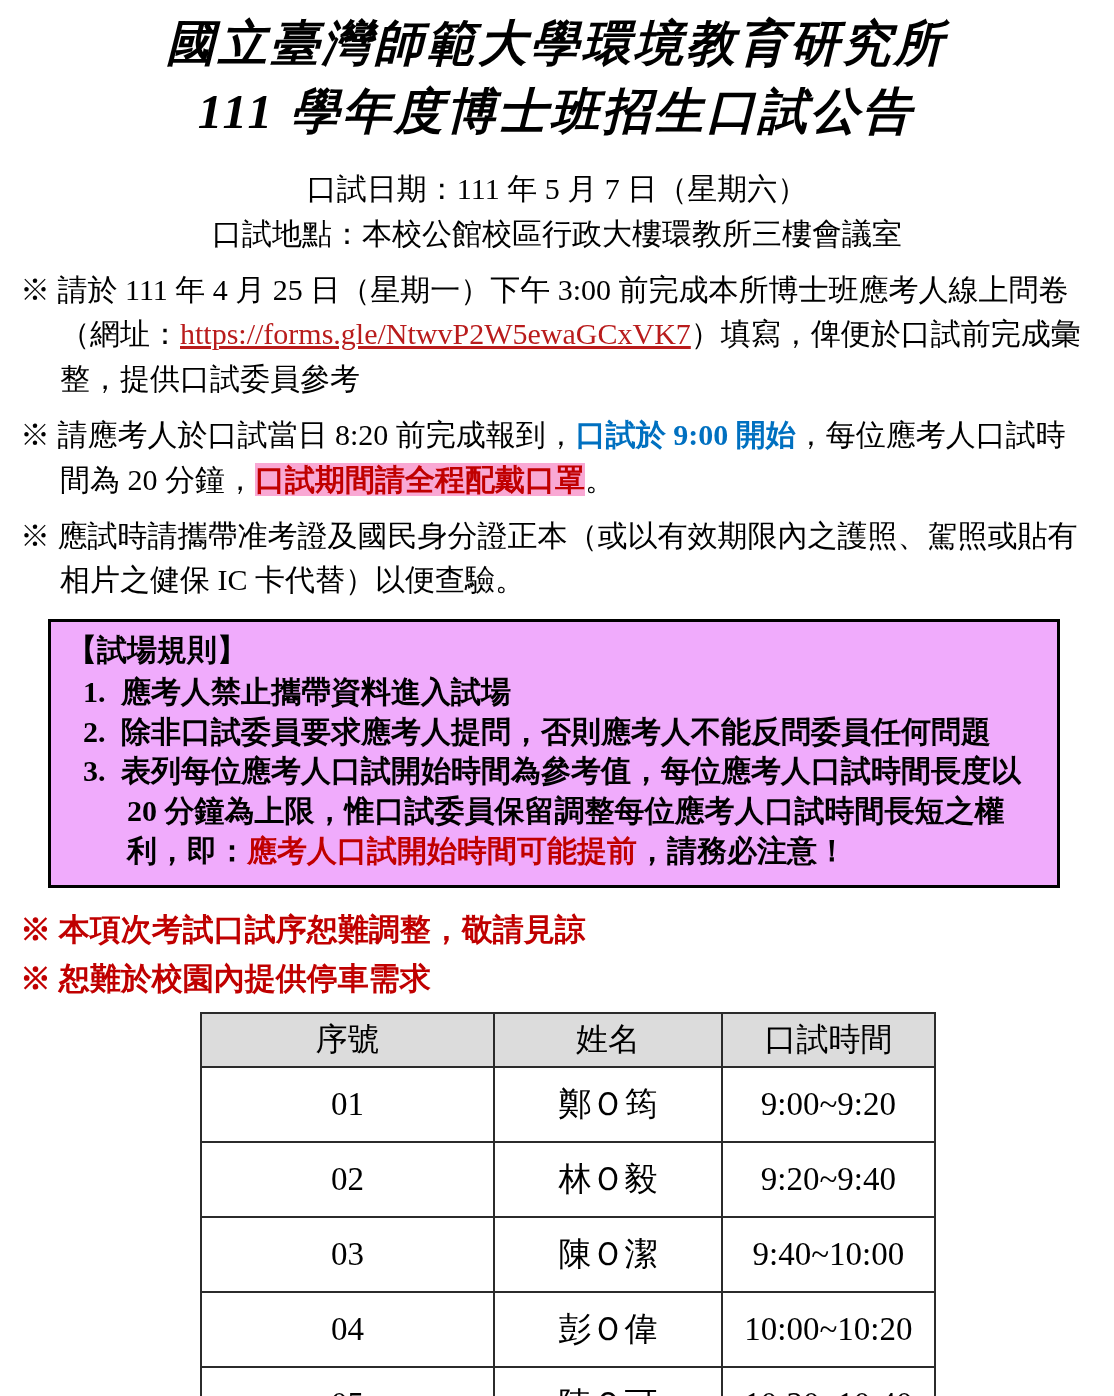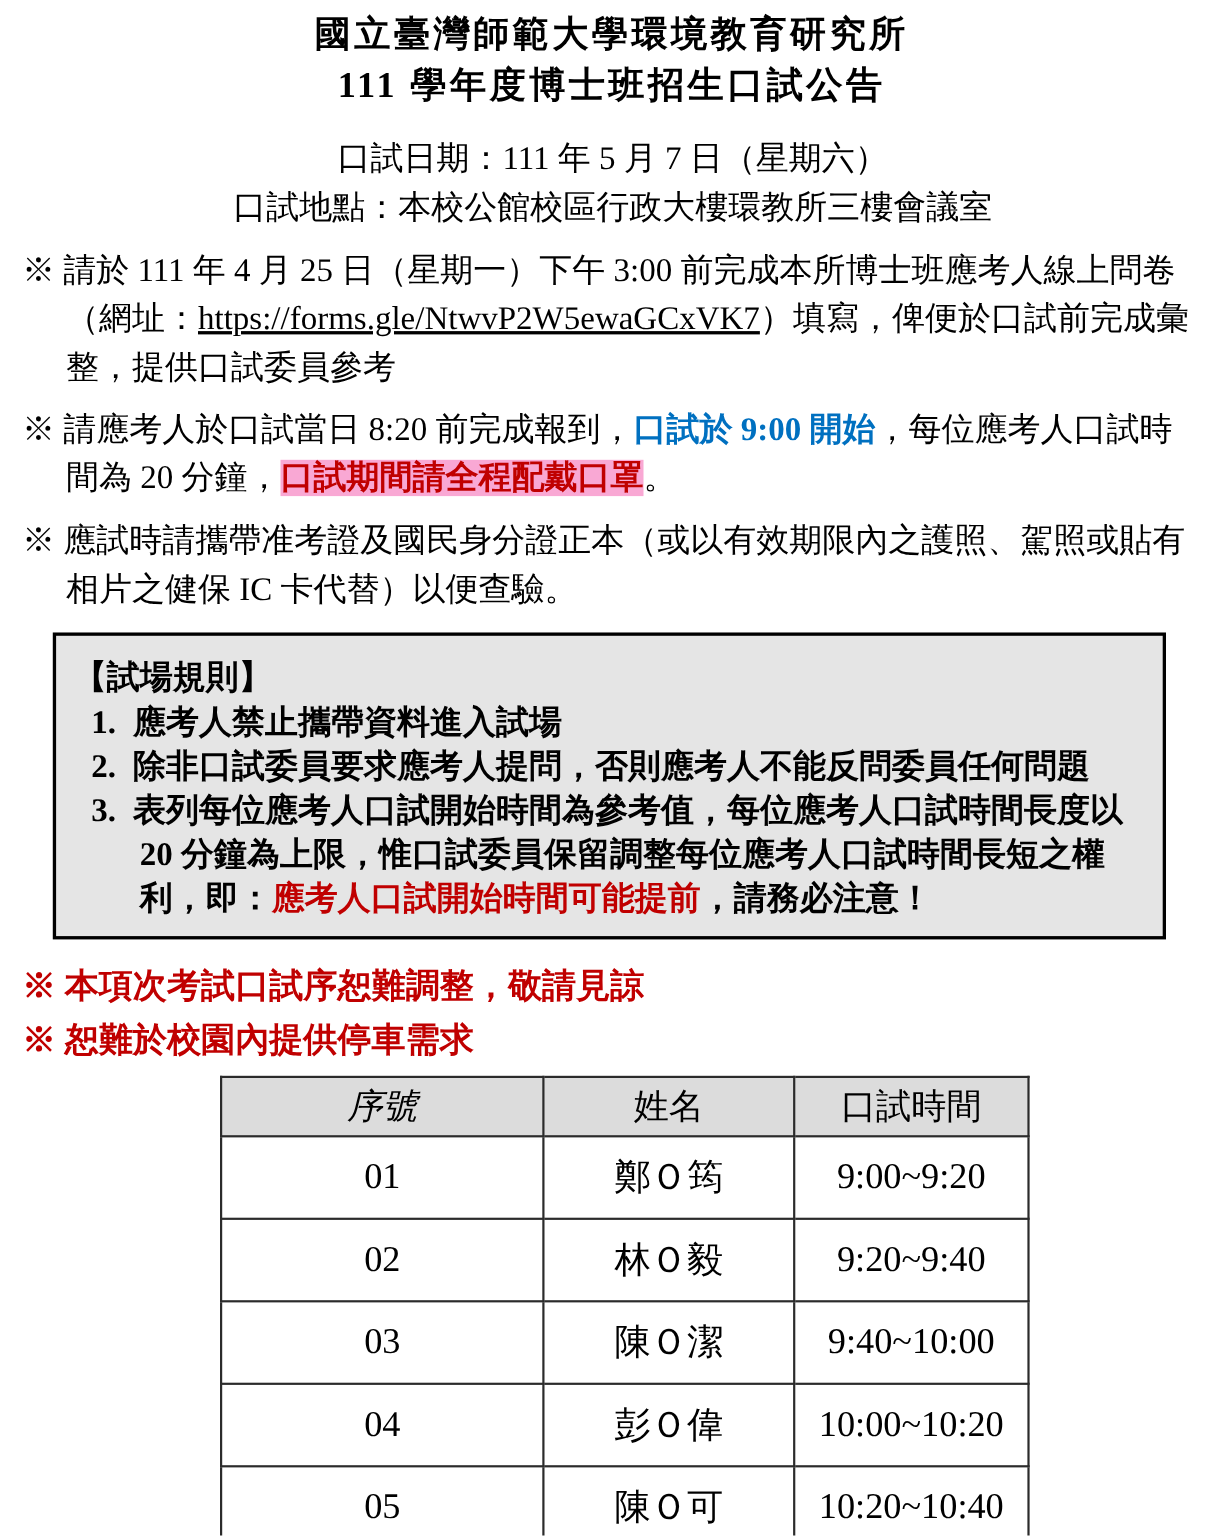--- a/index.html
+++ b/index.html
@@ -15,61 +15,62 @@
     color: #000000;
   }
   .page {
     box-sizing: border-box;
     width: 1114px;
     height: 1396px;
     padding: 10px 22px 0 20px;
   }
   .doc-title {
     text-align: center;
-    font-size: 33px;
+    font-size: 49px;
     font-weight: bold;
     line-height: 1.38;
     letter-spacing: 3px;
+    font-style: italic;
   }
   .info-line {
     font-size: 30px;
     line-height: 1.48;
     margin: 0 0 0 2px;
     text-align: center;
   }
   .info-block { margin-top: 22px; }
   .bullet {
     font-size: 30px;
     line-height: 1.48;
     margin: 12px 0 0 0;
     padding-left: 40px;
     text-indent: -40px;
   }
   .marker { letter-spacing: 0; }
   .survey-link {
-    color: #000000;
+    color: #b91c1c;
     text-decoration: underline;
     cursor: pointer;
     word-break: break-all;
   }
   .blue-strong {
     color: #0070C0;
     font-weight: bold;
   }
   .hl-red {
     background: #f9a8d4;
     color: #C00000;
     font-weight: bold;
   }
   .rules-box {
     box-sizing: border-box;
     margin: 16px 32px 0 28px;
     border: 3px solid #000000;
-    background: #e5e5e5;
-    padding: 18px 18px 14px 16px;
+    background: #f0abfc;
+    padding: 8px 18px 14px 16px;
     font-weight: bold;
     font-size: 30px;
     line-height: 1.33;
   }
   .rules-title { margin-bottom: 2px; }
   .rule-item {
     padding-left: 44px;
     text-indent: -44px;
     margin-left: 16px;
   }
@@ -101,21 +102,21 @@
   table.schedule th {
     background: #DCDCDC;
     height: 52px;
     font-size: 32px;
     font-weight: normal;
   }
   table.schedule td {
     height: 73px;
     font-size: 33px;
   }
-  .col-seq { width: 40%; font-style: italic; }
+  .col-seq { width: 40%; }
   .col-name { width: 31%; }
   .col-time { width: 29%; }
 </style>
 </head>
 <body>
 
 <div class="page">
 
   <div class="doc-title">國立臺灣師範大學環境教育研究所</div>
   <div class="doc-title">111 學年度博士班招生口試公告</div>

